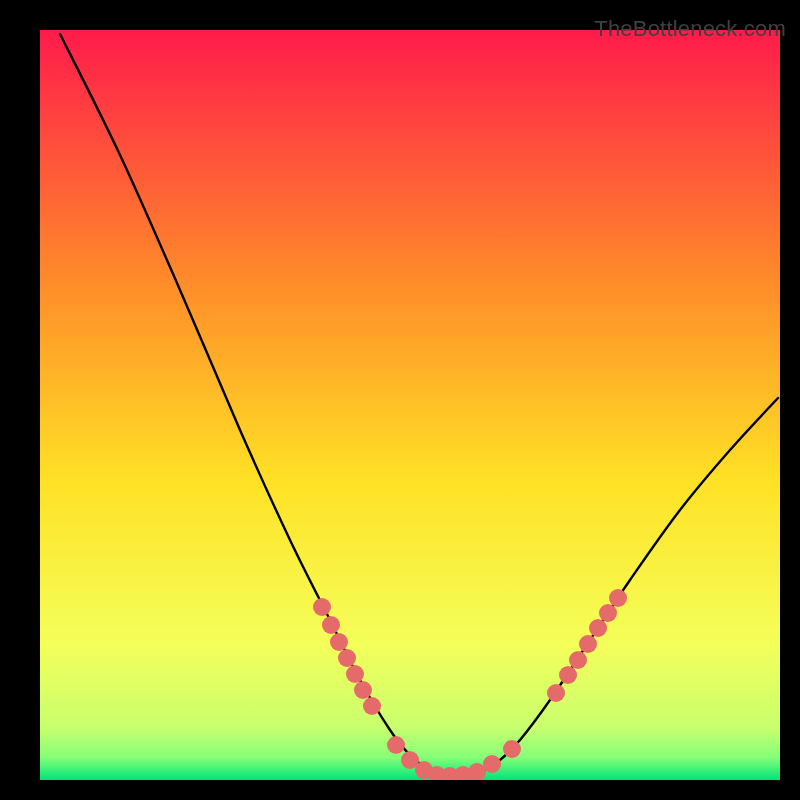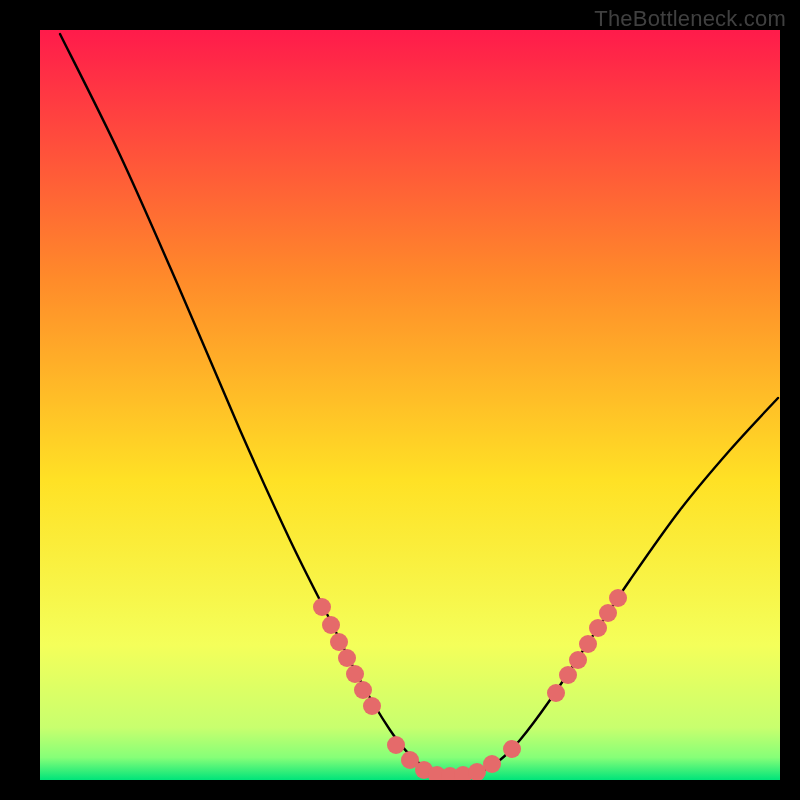--- a/index.html
+++ b/index.html
@@ -10,21 +10,21 @@
     background: #000000;
     overflow: hidden;
   }
   .container {
     position: relative;
     width: 800px;
     height: 800px;
   }
   .watermark {
     position: absolute;
-    top: 6px;
+    top: 16px;
     right: 14px;
     color: #404040;
     font-family: Arial, Helvetica, sans-serif;
     font-size: 22px;
     font-weight: 500;
     letter-spacing: 0.2px;
   }
   svg {
     display: block;
   }

